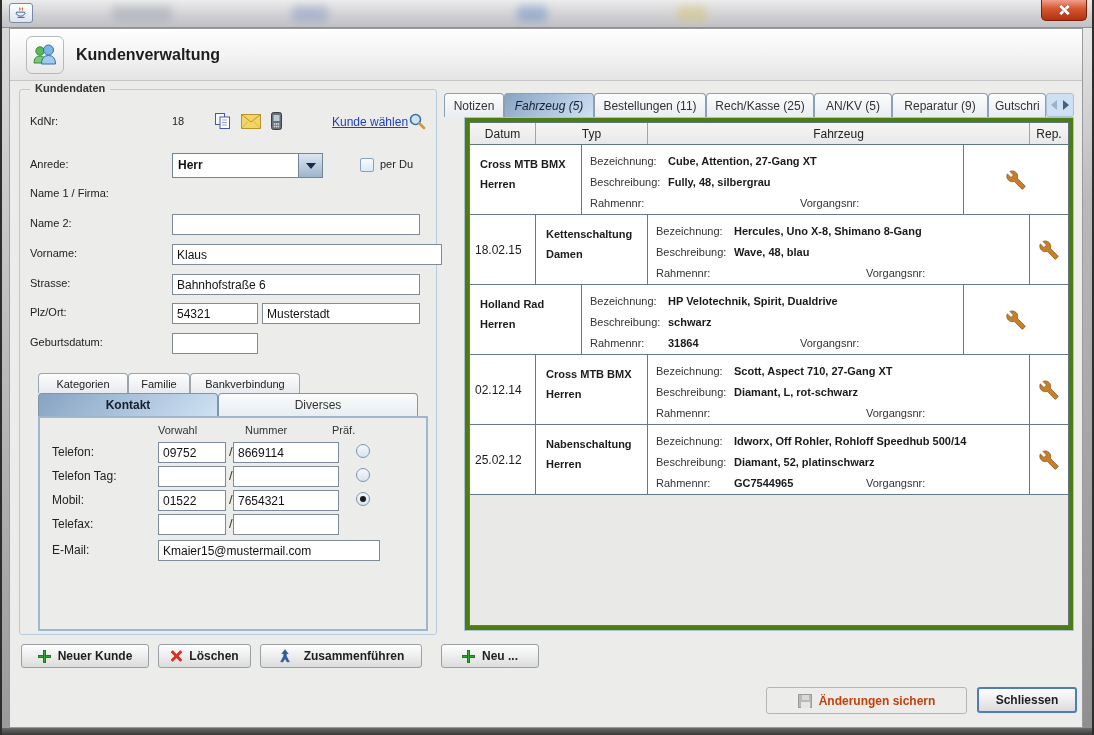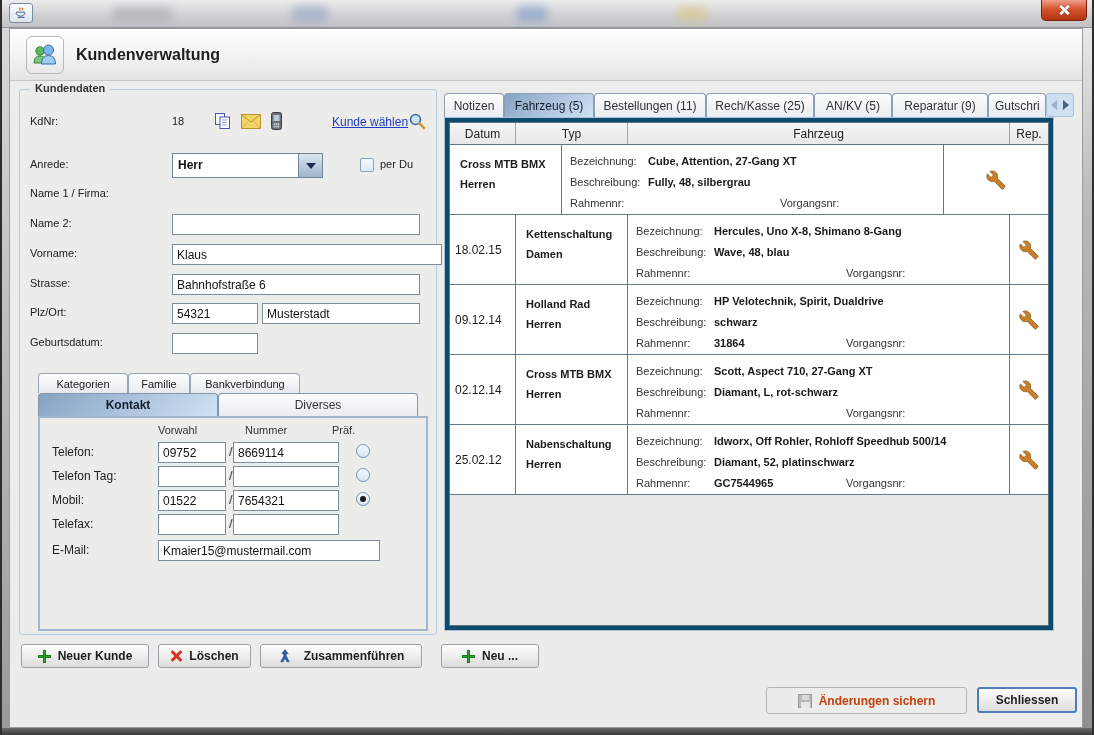--- a/index.html
+++ b/index.html
@@ -75,32 +75,32 @@
   .slash { position:absolute; font-size:13px; color:#333; }
   .radio { position:absolute; width:14px; height:14px; border:1px solid #7c93ac; border-radius:50%;
     background:linear-gradient(#f4f8fc,#d8e4f0); cursor:pointer; }
   .radio.selected::after { content:""; position:absolute; left:3px; top:3px; width:6px; height:6px;
     border-radius:50%; background:#1c1c1c; }
 
   
   .rtab { position:absolute; top:64px; height:24px; border:1px solid #8d9fb2; border-bottom:none;
     border-radius:4px 4px 0 0; font-size:12px; display:flex; align-items:center; justify-content:center;
     cursor:pointer; overflow:hidden; white-space:nowrap; }
-  .rtab.active { background:linear-gradient(135deg,#87a3c3,#cfe2f4); color:#14202e; }
+  .rtab.active { background:linear-gradient(135deg,#87a3c3,#cfe2f4); color:#14202e;font-style:italic; }
   .rtab.inactive { background:linear-gradient(#fcfcfc,#e9edf1); color:#333; }
   .tab-scroll { position:absolute; top:64px; height:24px; width:28px; background:#cfe0f2;
     border:1px solid #a8c0d8; border-radius:3px; display:flex; align-items:center; justify-content:center; gap:6px; }
   .tri-left { width:0; height:0; border-top:5px solid transparent; border-bottom:5px solid transparent;
     border-right:6px solid #9ab2cc; cursor:pointer; }
   .tri-right { width:0; height:0; border-top:5px solid transparent; border-bottom:5px solid transparent;
     border-left:6px solid #44617e; cursor:pointer; }
 
   
-  .table-wrap { position:absolute; left:434px; top:88px; width:610px; height:514px;
-    border:1px solid #a9c0d8; background:#0c4a6e; }
+  .table-wrap { position:absolute; left:454px; top:88px; width:610px; height:514px;
+    border:1px solid #a9c0d8; background:#4d7c0f; }
   .vtable { position:absolute; left:4px; top:4px; right:4px; bottom:4px; border:1px solid #5f7585;
     background:#e9e9e7; overflow:hidden; }
   .vhead { display:flex; height:22px; background:linear-gradient(#f6f6f6,#e8e8e8);
     border-bottom:1px solid #5f7585; }
   .vhead .hc { font-size:12px; color:#222; display:flex; align-items:center; justify-content:center;
     border-right:1px solid #9aa5ae; }
   .vhead .hc:last-child { border-right:none; }
   .vrow { display:flex; height:70px; background:#fff; border-bottom:1px solid #64798a; cursor:pointer; }
   .vc { border-right:1px solid #64798a; position:relative; }
   .vc:last-child { border-right:none; }
@@ -319,21 +319,20 @@
           <div class="fline"><span class="flab">Rahmennr:</span><span class="fval"></span><span class="vorg"><span class="flab" style="width:auto;">Vorgangsnr:</span> <span class="fval"></span></span></div>
         </div>
         <div class="vc c-rep">
             <svg width="20" height="20" viewBox="0 0 24 24">
               <path d="M22.7 19l-9.1-9.1c.9-2.3.4-5-1.5-6.9-2-2-5-2.4-7.4-1.3L9 6 6 9 1.6 4.7C.4 7.1.9 10.1 2.9 12.1c1.9 1.9 4.6 2.4 6.9 1.5l9.1 9.1c.4.4 1 .4 1.4 0l2.3-2.3c.5-.4.5-1.1.1-1.4z" fill="#c87f2a" stroke="#7d4a10" stroke-width="0.8"></path>
             </svg>
           </div>
       </div>
 
       <div class="vrow">
-        <div class="vc c-datum">09.12.14</div>
         <div class="vc c-typ">
           <div>Holland Rad</div>
           <div>Herren</div>
         </div>
         <div class="vc c-fzg">
           <div class="fline"><span class="flab">Bezeichnung:</span><span class="fval">HP Velotechnik, Spirit, Dualdrive</span></div>
           <div class="fline"><span class="flab">Beschreibung:</span><span class="fval">schwarz</span></div>
           <div class="fline"><span class="flab">Rahmennr:</span><span class="fval">31864</span><span class="vorg"><span class="flab" style="width:auto;">Vorgangsnr:</span> <span class="fval"></span></span></div>
         </div>
         <div class="vc c-rep">

